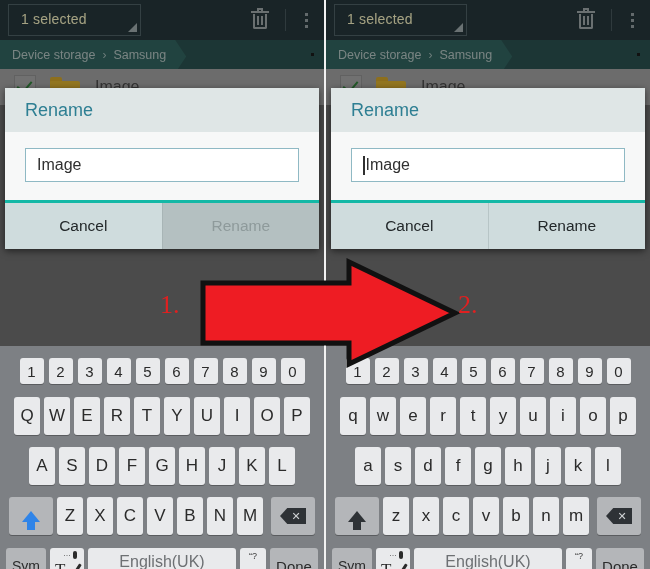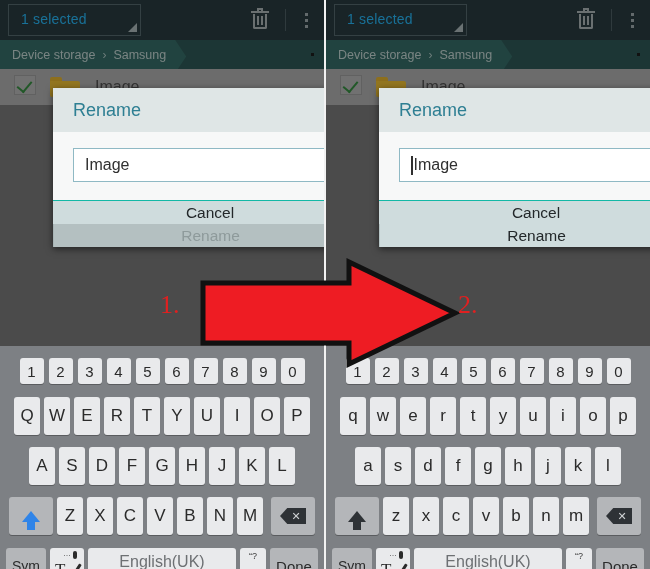--- a/index.html
+++ b/index.html
@@ -10,21 +10,21 @@
   
   .panel{position:absolute;top:0;width:324px;height:569px;overflow:hidden;background:#646464;}
   .panel.left{left:0;}
   .panel.right{left:326px;}
   .divider{position:absolute;top:0;left:324px;width:2px;height:569px;background:#f2f2f2;}
 
   
   .actionbar{position:absolute;top:0;left:0;width:100%;height:40px;background:#0e2226;}
   .spinner{position:absolute;left:8px;top:4px;width:133px;height:32px;
            border:1px solid #3d5257;box-sizing:border-box;}
-  .spinner .lbl{position:absolute;left:12px;top:6px;font-size:14px;color:#0ea5e9;letter-spacing:.2px;}
+  .spinner .lbl{position:absolute;left:12px;top:6px;font-size:14px;color:#fef9c3;letter-spacing:.2px;}
   .spinner .tri{position:absolute;right:3px;bottom:3px;width:0;height:0;
                 border-left:9px solid transparent;border-bottom:9px solid #9aa7aa;}
   .ab-icons{position:absolute;right:6px;top:0;height:40px;display:flex;align-items:center;gap:0;}
   .trash{position:relative;width:34px;height:40px;}
   .trash .lid{position:absolute;left:8px;top:11px;width:18px;height:2px;background:#9aa4a6;}
   .trash .hnd{position:absolute;left:14px;top:8px;width:6px;height:3px;
               border:2px solid #9aa4a6;border-bottom:none;box-sizing:border-box;}
   .trash .body{position:absolute;left:10px;top:14px;width:14px;height:15px;
                border:2px solid #9aa4a6;border-top:none;box-sizing:border-box;
                border-radius:0 0 2px 2px;}
@@ -56,29 +56,29 @@
                background:#d6a316;border-radius:2px 2px 0 0;}
   .folder .bd{position:absolute;left:0;top:4px;width:30px;height:16px;
               background:#e0ae1b;border-radius:1px 2px 2px 2px;}
   .filename{position:absolute;left:95px;top:9px;font-size:16px;color:#3a3a3a;}
 
   
   .dim{position:absolute;top:0;left:0;width:100%;height:569px;background:rgba(40,40,40,.42);}
 
   
   .dialog{position:absolute;left:5px;top:88px;width:314px;
-          box-shadow:0 2px 7px rgba(0,0,0,.55);margin-left:48px;}
+          box-shadow:0 2px 7px rgba(0,0,0,.55);}
   .dlg-head{background:#dfe6e6;height:44px;display:flex;align-items:center;padding:0 20px;}
   .dlg-title{font-size:18px;color:#2e7f93;}
   .dlg-body{background:#f7f8f8;padding:16px 20px 18px 20px;}
   .txtfield{height:34px;background:#fff;border:1px solid #8fb9c4;box-sizing:border-box;
             display:flex;align-items:center;padding:0 11px;position:relative;}
   .txtval{font-size:16px;color:#303030;}
   .caret{display:inline-block;width:1.5px;height:19px;background:#2f2f2f;margin-right:1px;}
-  .dlg-foot{display:flex;height:46px;border-top:1px solid #14b8a6;flex-direction:column;}
+  .dlg-foot{display:flex;height:46px;border-top:3px solid #14b8a6;}
   .dbtn{flex:1;display:flex;align-items:center;justify-content:center;font-size:15.5px;}
   .dbtn.cancel{background:#cfdcdd;color:#23282a;}
   .dbtn.ok-enabled{background:#cfdcdd;color:#23282a;border-left:1px solid #b7c5c6;}
   .dbtn.ok-disabled{background:#b4c0c1;color:#8e9a9b;border-left:1px solid #a8b5b6;}
 
   
   .kb{position:absolute;left:0;bottom:0;width:100%;height:223px;background:#7d8084;
       padding-top:5px;box-sizing:border-box;}
   .krow{display:flex;justify-content:center;align-items:center;gap:4px;height:50px;}
   .krow.r1{height:40px;gap:5px;}

